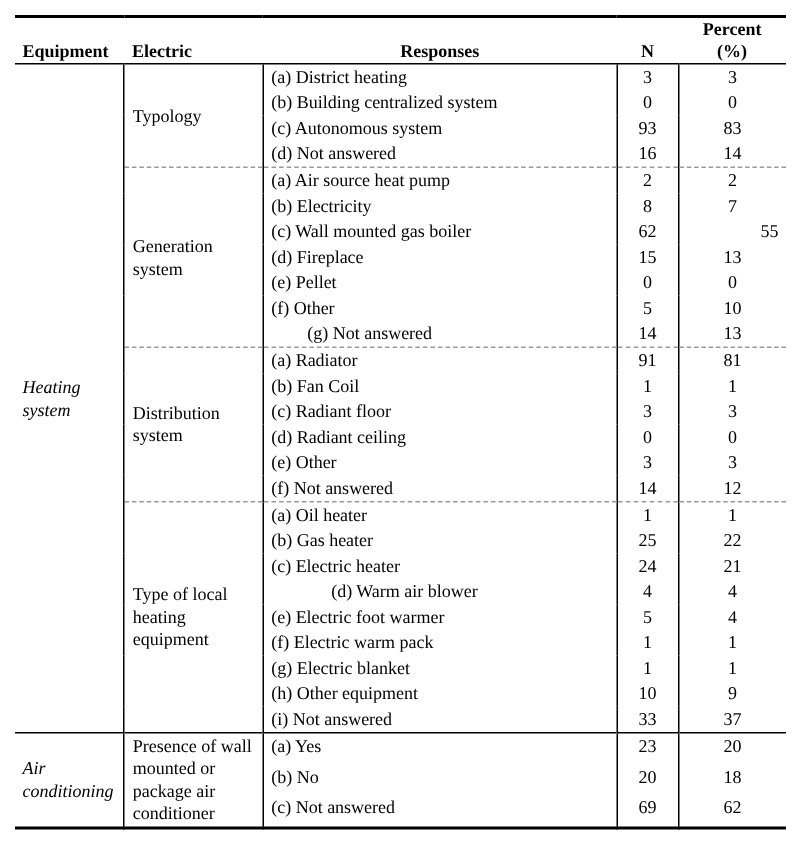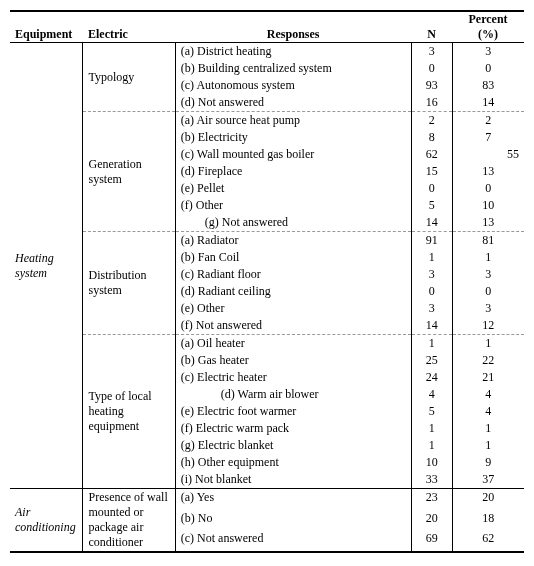--- a/index.html
+++ b/index.html
@@ -172,21 +172,21 @@
           <td style="border-right: 1px solid rgb(0, 0, 0);">(g) Electric blanket</td>
           <td style="text-align: center; border-right: 1px solid rgb(0, 0, 0);">1</td>
           <td style="text-align: center;">1</td>
         </tr>
         <tr>
           <td style="border-right: 1px solid rgb(0, 0, 0);">(h) Other equipment</td>
           <td style="text-align: center; border-right: 1px solid rgb(0, 0, 0);">10</td>
           <td style="text-align: center;">9</td>
         </tr>
         <tr>
-          <td style="border-right: 1px solid rgb(0, 0, 0);">(i) Not blanket</td>
+          <td style="border-right: 1px solid rgb(0, 0, 0);">(i) Not answered</td>
           <td style="text-align: center; border-right: 1px solid rgb(0, 0, 0);">33</td>
           <td style="text-align: center;">37</td>
         </tr>
         <tr style="border-top: 1px dashed rgb(153, 153, 153);">
           <td rowspan="3" style="vertical-align: middle; font-style: italic; border-right: 1px solid rgb(0, 0, 0); border-top: 1px solid rgb(0, 0, 0);">Air conditioning</td>
           <td rowspan="3" style="vertical-align: middle; border-right: 1px solid rgb(0, 0, 0); border-top: 1px solid rgb(0, 0, 0);">Presence of wall mounted or package air conditioner</td>
           <td style="border-right: 1px solid rgb(0, 0, 0); border-top: 1px solid rgb(0, 0, 0);">(a)   Yes</td>
           <td style="text-align: center; border-right: 1px solid rgb(0, 0, 0); border-top: 1px solid rgb(0, 0, 0);">23</td>
           <td style="text-align: center; border-top: 1px solid rgb(0, 0, 0);">20</td>
         </tr>

